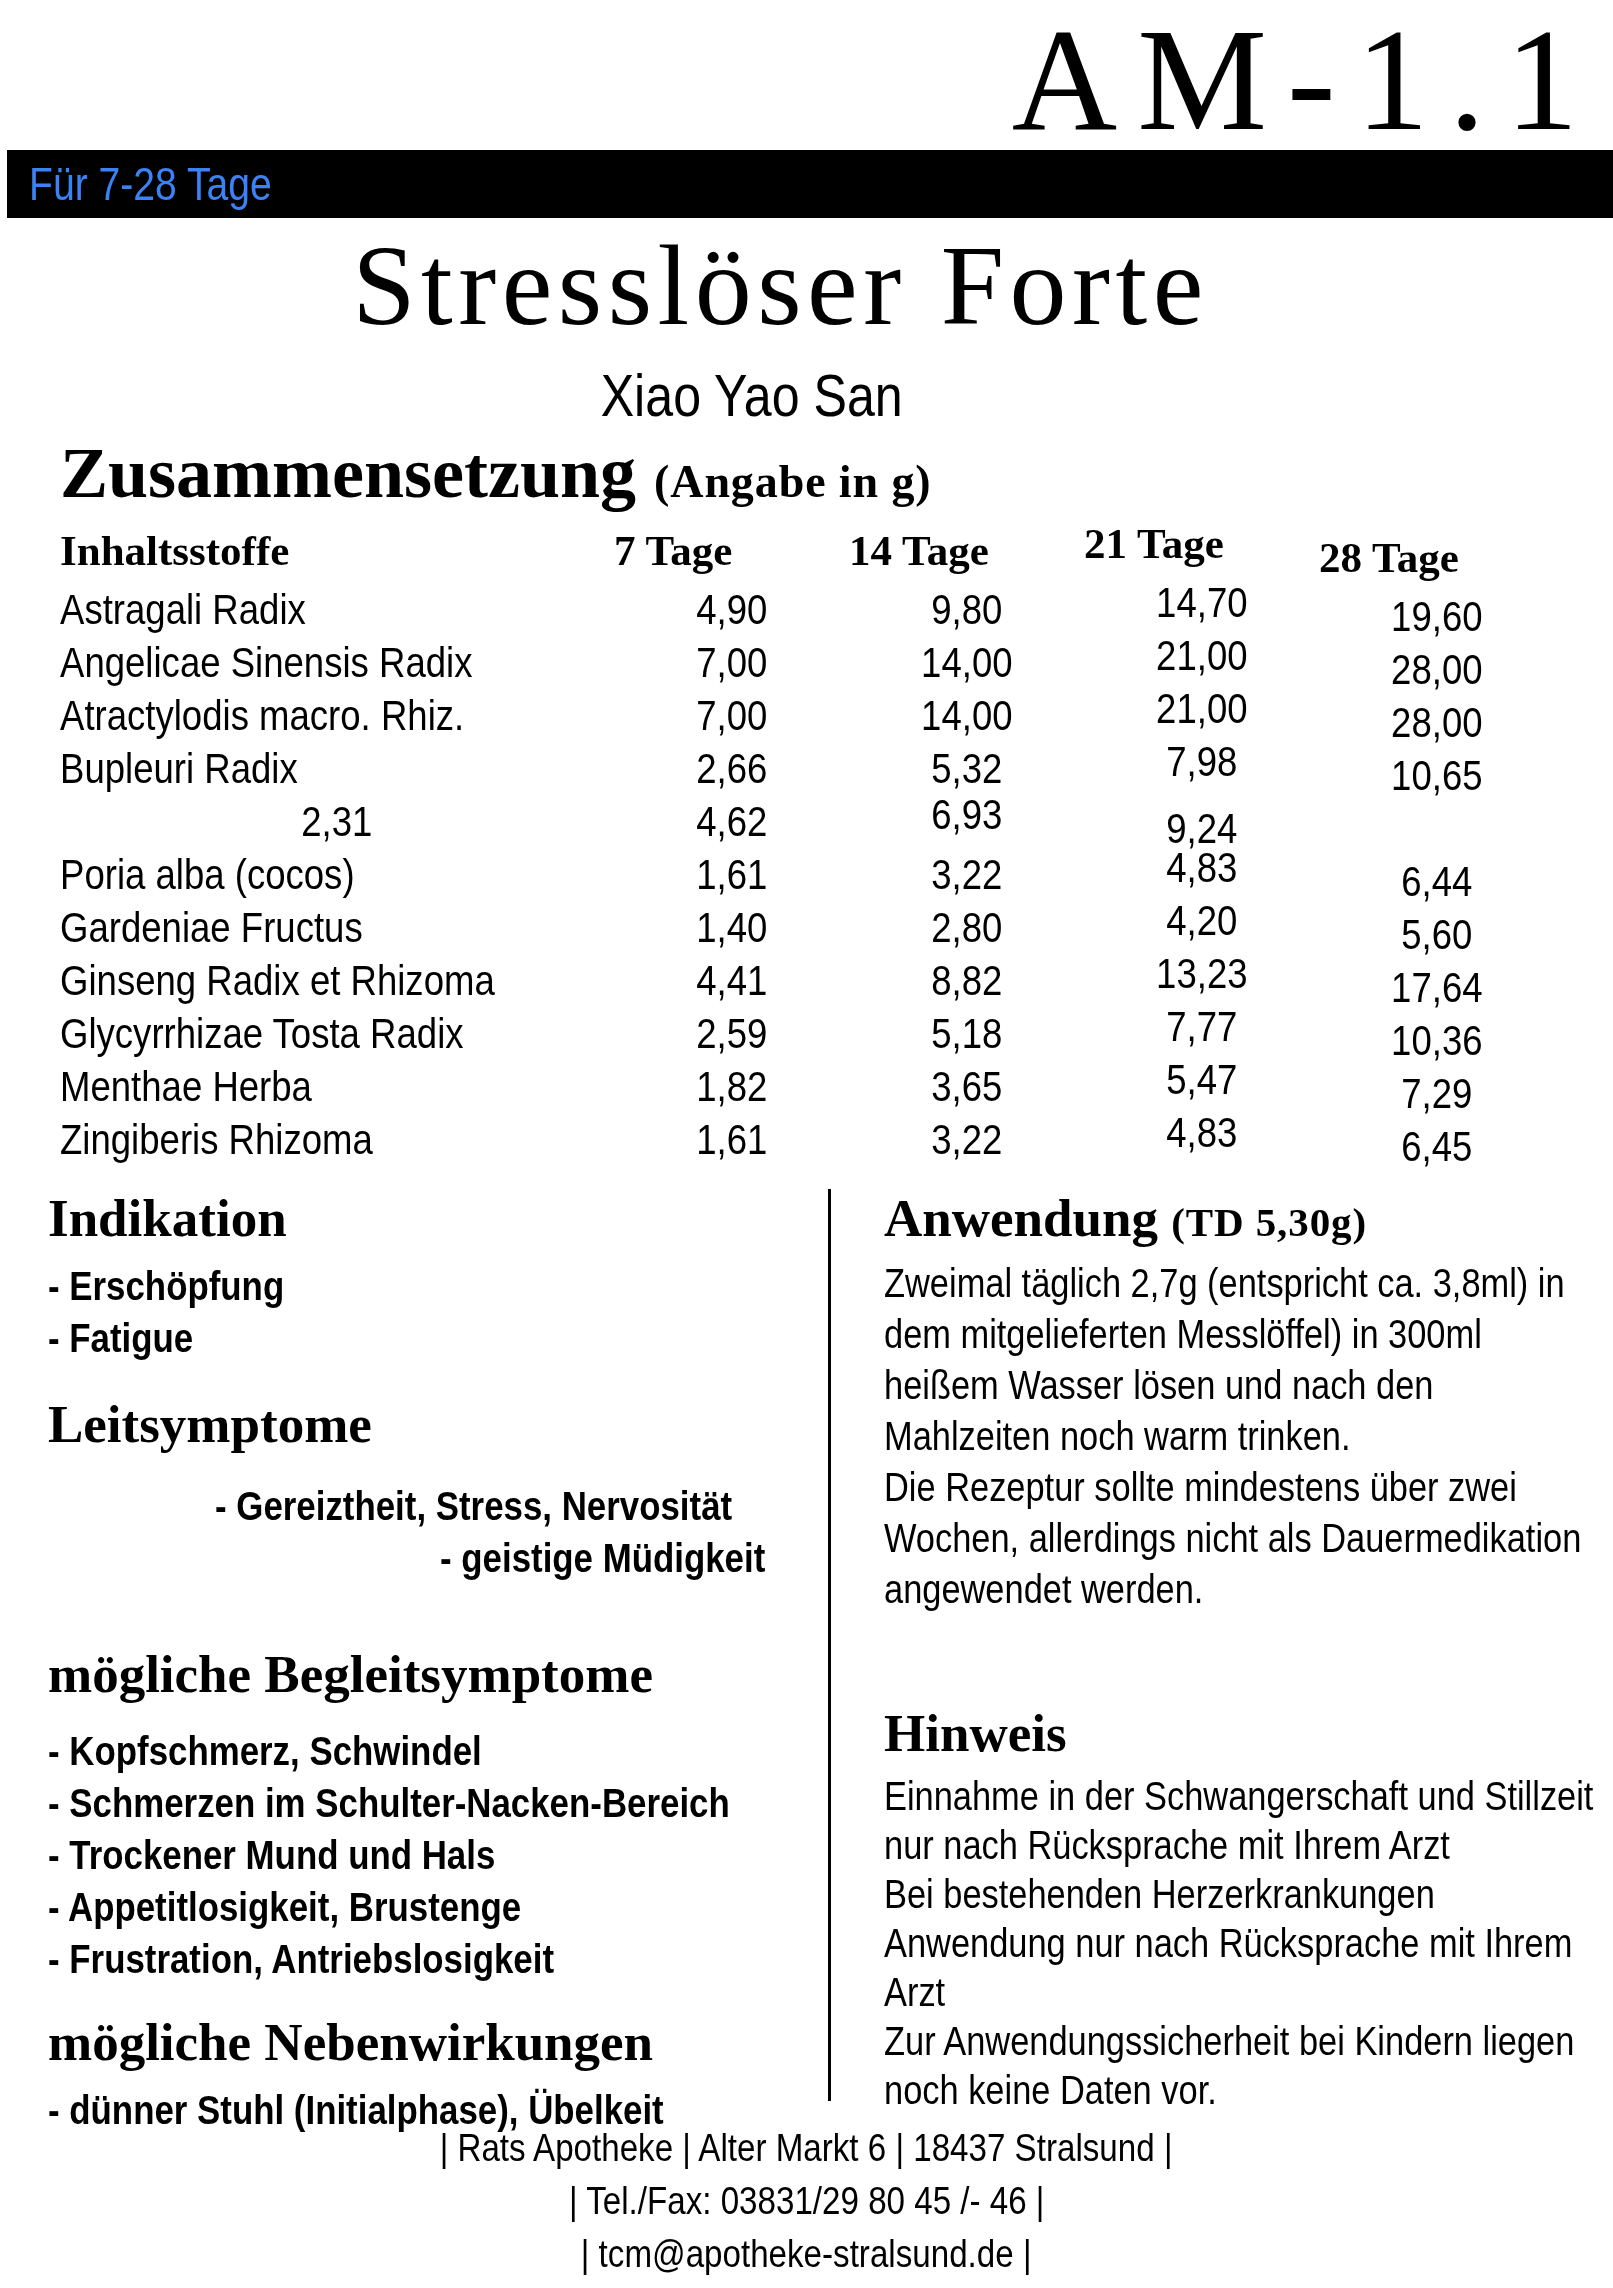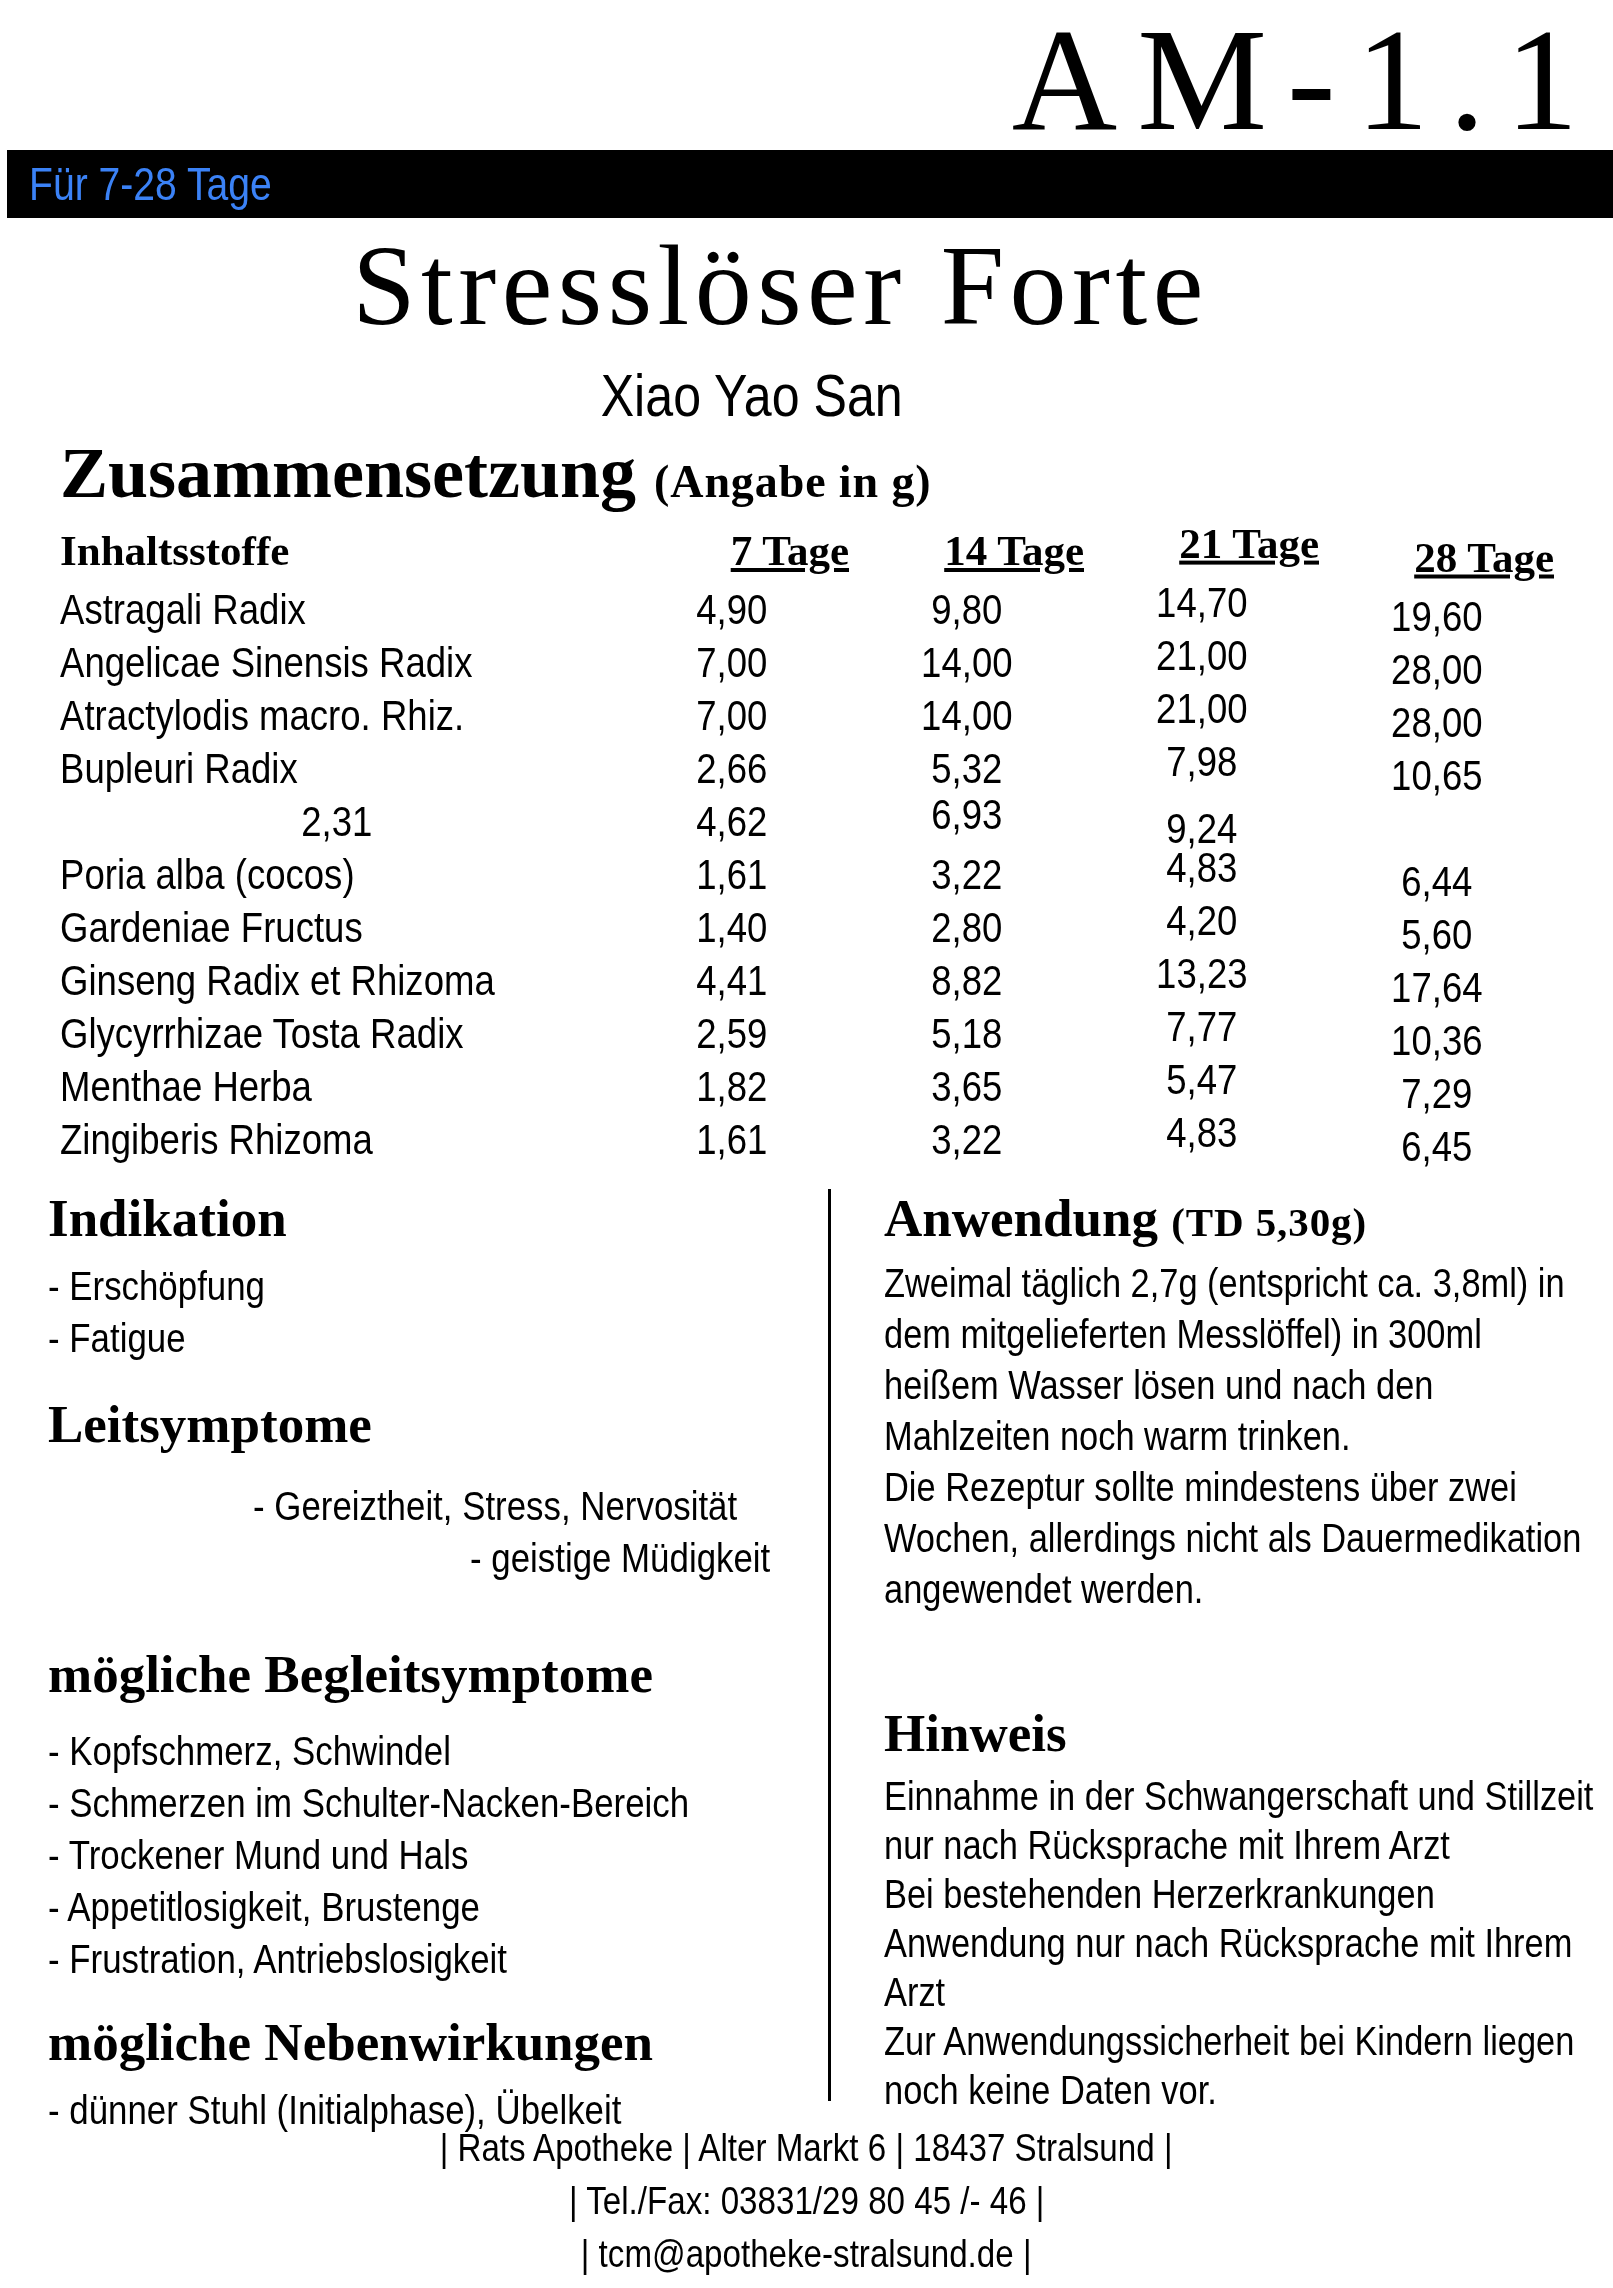--- a/index.html
+++ b/index.html
@@ -28,33 +28,33 @@
   }
   #subtitle{position:absolute;top:362px;left:0;width:100%;text-align:center;transform:translateX(-55px);}
   #subtitle .cnc{font-size:59px;}
 
   #composition{position:absolute;top:437px;left:60px;right:9.2px;}
   #comp-heading{font-family:"Liberation Serif","DejaVu Serif",serif;font-weight:bold;font-size:72px;line-height:1;}
   #comp-heading .note{font-size:46px;letter-spacing:0.9px;}
 
   .tgrid{display:grid;grid-template-columns:554px 235px 235px 235px 235px;}
   .thead{margin-top:14.8px;font-family:"Liberation Serif","DejaVu Serif",serif;font-weight:bold;font-size:43px;line-height:54px;}
-  .thead .hc{text-align:right;text-decoration:underline;}
+  .thead .hc{text-align:left;}
   .tbody{margin-top:5.5px;font-size:43px;line-height:53px;}
   .vc{text-align:center;}
   .off-c3{transform:translateY(-7.4px);}
   .off-c4{transform:translateY(6.5px);}
   .off-c3c{transform:translateY(-7.4px) scaleX(0.85);}
   .off-c4c{transform:translateY(6.5px) scaleX(0.85);}
 
   h2{font-family:"Liberation Serif","DejaVu Serif",serif;font-weight:bold;font-size:53px;line-height:1.1;margin:0;}
   h2 .note{font-size:41px;font-weight:bold;letter-spacing:0.9px;}
 
   #left-col{position:absolute;left:48px;top:1189px;width:775px;}
-  #left-col .list{font-size:41px;line-height:52px;margin:13px 0 0 0;}
+  #left-col .list{font-size:41px;line-height:52px;margin:13px 0 0 0;font-weight:bold;}
   #left-col .gap-sm{margin-top:31px;}
   #left-col .gap-lg{margin-top:61px;}
   #left-col .gap-md{margin-top:28px;}
 
   #divider{position:absolute;left:828px;top:1189px;width:2.8px;height:912px;background:#000;}
 
   #right-col{position:absolute;left:884px;top:1189px;width:720px;}
   #right-col p{margin:0;font-size:40px;line-height:51px;}
   #right-col .para-block{margin-top:11px;}
   #right-col .hinweis-block{margin-top:9.2px;}

